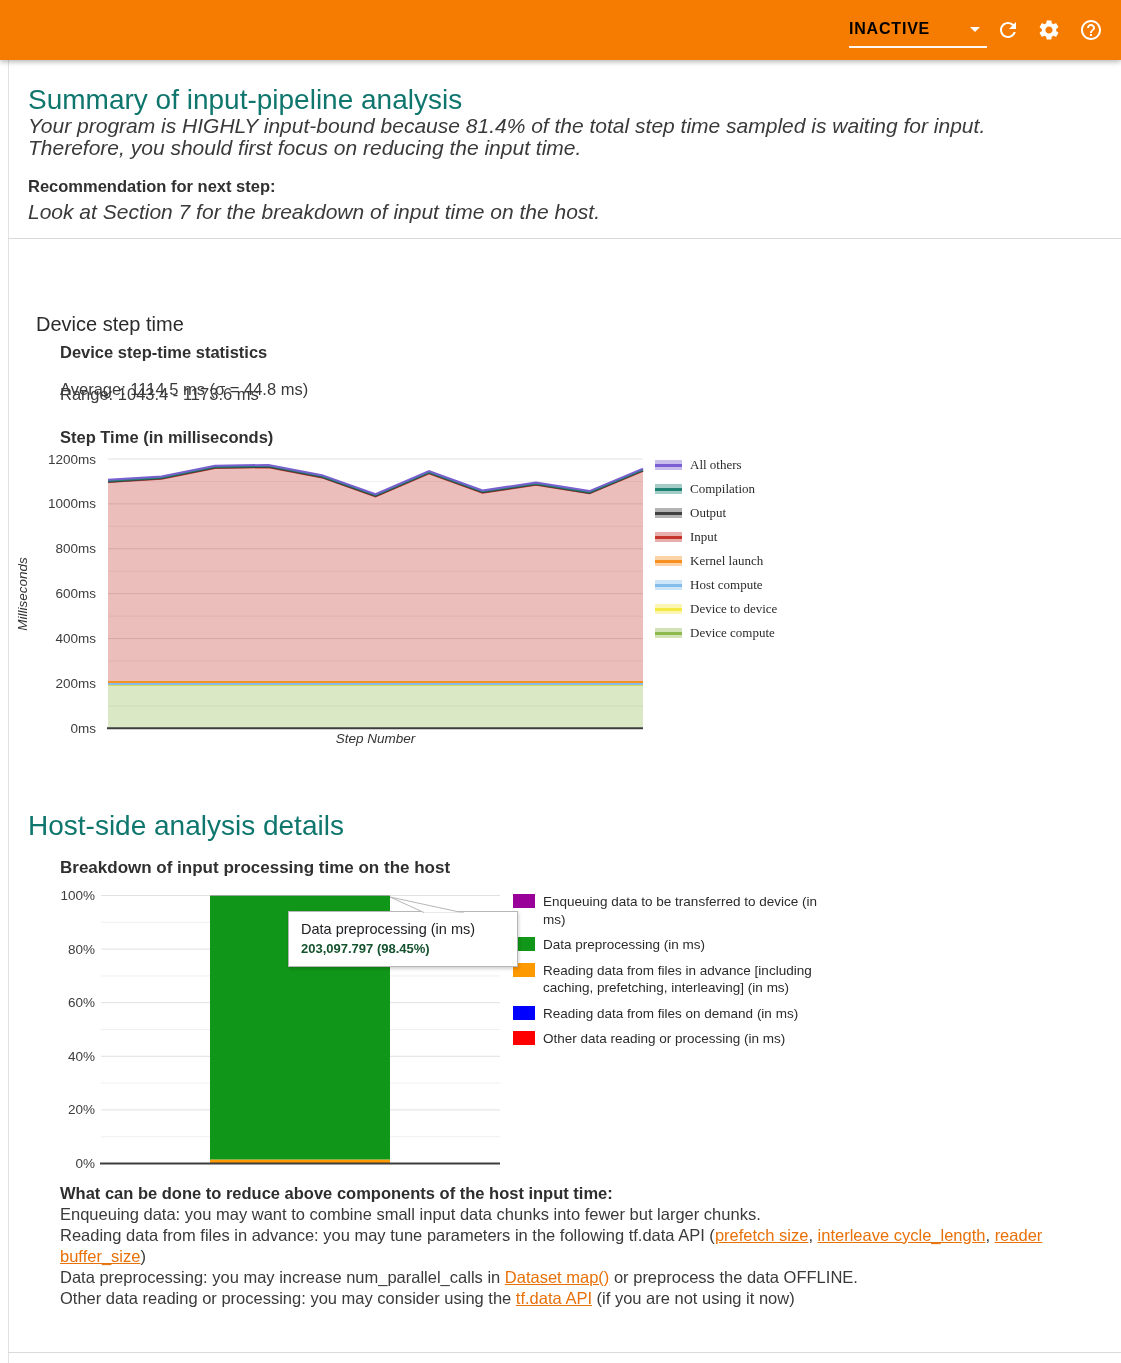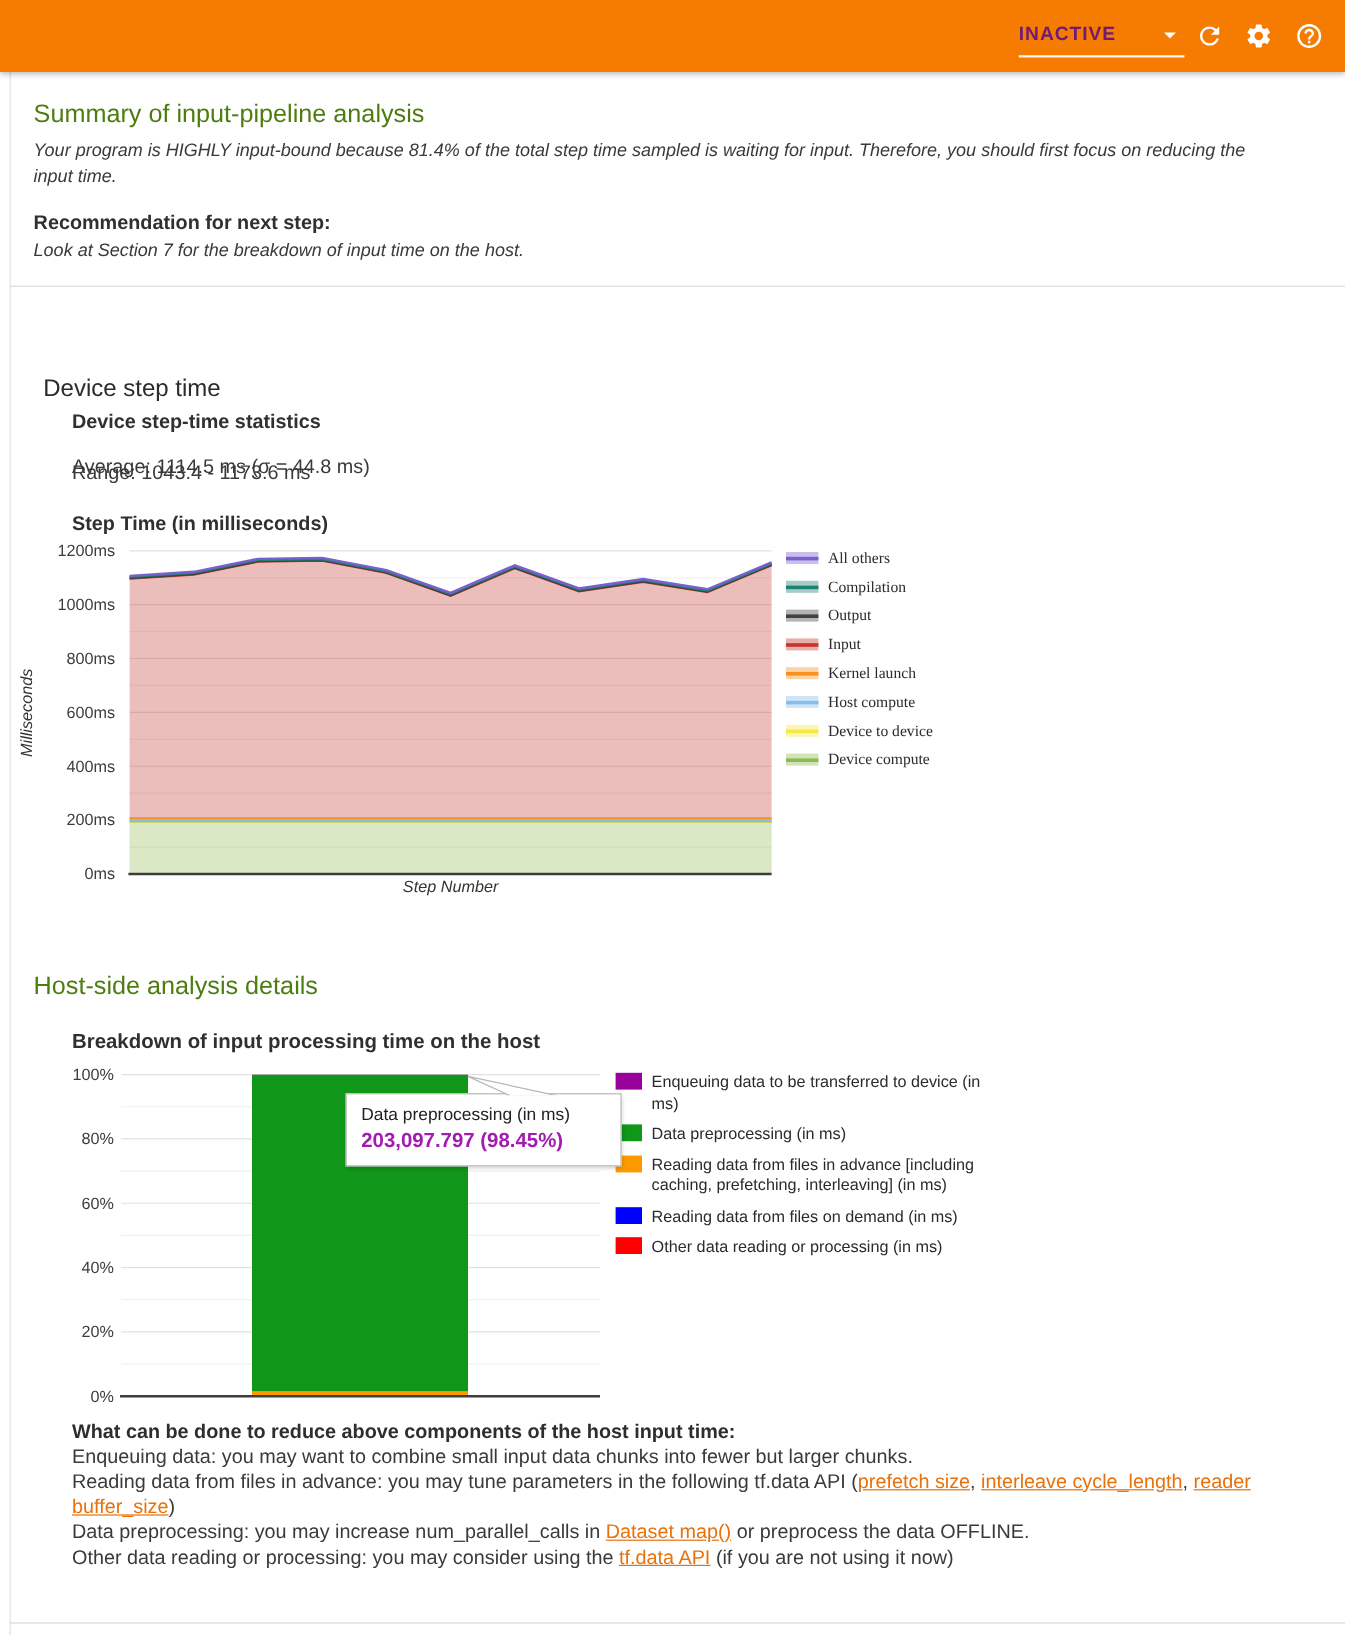--- a/index.html
+++ b/index.html
@@ -5,50 +5,50 @@
   html,body{margin:0;padding:0;background:#fff;}
   #page{position:relative;width:1121px;height:1363px;background:#fff;overflow:hidden;
         font-family:"Liberation Sans","DejaVu Sans",sans-serif;color:#3a3a3a;}
   .abs{position:absolute;}
 
   
   #appbar{left:0;top:0;width:1121px;height:60px;background:#F57C00;
           box-shadow:0 2px 5px rgba(0,0,0,.28);z-index:10;}
   #status-select{left:849px;top:12px;width:138px;height:34px;display:flex;align-items:center;
           border-bottom:2px solid rgba(255,255,255,.95);cursor:pointer;}
-  #status-select .lbl{color:#701a75;font-size:16px;letter-spacing:.8px;font-weight:bold;}
+  #status-select .lbl{color:#000000;font-size:16px;letter-spacing:.8px;font-weight:bold;}
   #status-select .caret{margin-left:auto;display:flex;}
   .bar-icon{top:18px;width:24px;height:24px;cursor:pointer;}
   .bar-icon svg{width:24px;height:24px;fill:#fff;}
 
   
   #left-border{left:8px;top:60px;width:0;height:1303px;border-left:1px solid #e2e2e2;}
   .divider{left:8px;width:1113px;height:0;border-top:1px solid #dadada;}
 
   
-  .h1{font-size:21px;color:#4d7c0f;}
+  .h1{font-size:28px;color:#0f766e;}
   .h2{font-size:20px;color:#2b2b2b;}
   .b16{font-size:16.5px;font-weight:bold;color:#303030;}
   .t16{font-size:16.5px;color:#3a3a3a;}
-  .i16{font-size:15px;font-style:italic;color:#3a3a3a;}
+  .i16{font-size:21px;font-style:italic;color:#3a3a3a;}
 
   
   .leg-row{display:flex;align-items:flex-start;margin-bottom:8px;}
   .area-swatch{width:27px;height:10px;position:relative;flex:none;margin-top:3px;}
   .area-swatch .fill{position:absolute;left:0;top:0;width:27px;height:10px;opacity:.4;}
   .area-swatch .line{position:absolute;left:0;top:3.5px;width:27px;height:3px;}
   .sq-swatch{width:22px;height:14px;flex:none;margin-top:1px;}
   .leg-label{font-size:13px;color:#2b2b2b;margin-left:8px;line-height:16px;}
   .leg-label.lg{font-size:13.5px;line-height:17.5px;}
 
   
   #tooltip{left:288px;top:911px;width:204px;background:#fff;border:1px solid #b7b7b7;
            box-shadow:1px 2px 3px rgba(0,0,0,.18);padding:9px 12px 10px 12px;z-index:3;}
   #tooltip .tt1{font-size:14.5px;color:#202124;white-space:nowrap;}
-  #tooltip .tt2{font-size:17px;font-weight:bold;color:#a21caf;margin-top:4px;white-space:nowrap;}
+  #tooltip .tt2{font-size:13px;font-weight:bold;color:#14532d;margin-top:4px;white-space:nowrap;}
   #callout{left:386px;top:894px;width:90px;height:20px;z-index:4;}
 
   
   #advice{left:60px;top:1183px;width:1030px;font-size:16.5px;line-height:20.9px;color:#3a3a3a;}
   #advice .adv-head{font-weight:bold;color:#2e2e2e;}
   #advice a{color:#E8710A;text-decoration:underline;cursor:pointer;}
   svg text{font-family:"Liberation Sans","DejaVu Sans",sans-serif;}
 </style>
 </head>
 <body>

